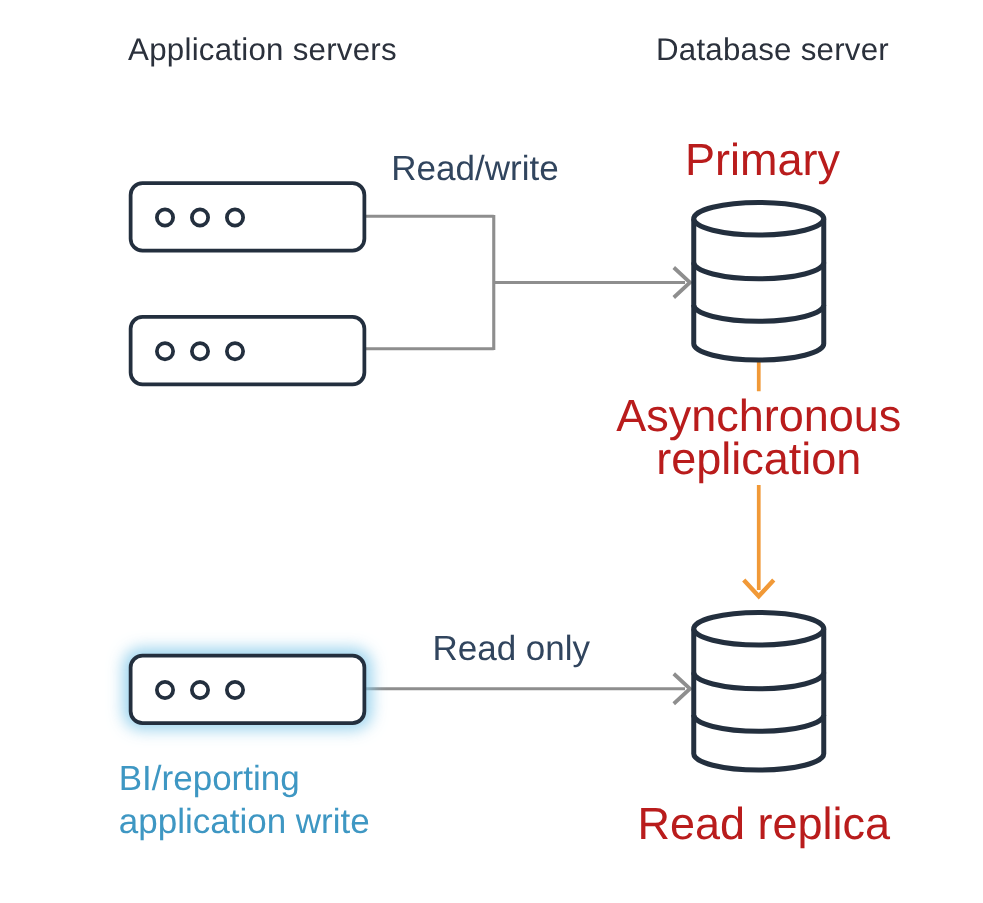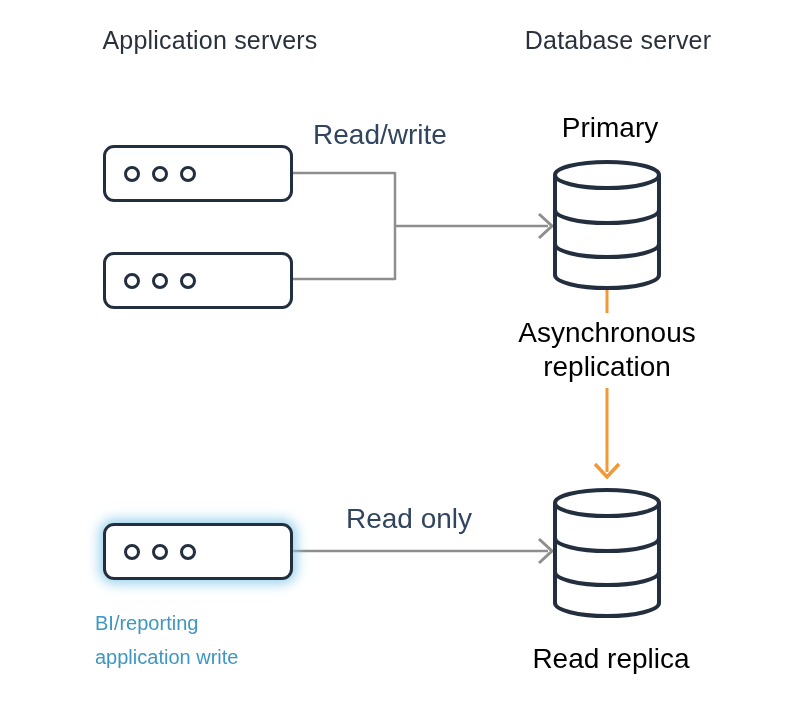--- a/index.html
+++ b/index.html
@@ -22,29 +22,29 @@
   .edge-label{
     position:absolute;
     font-size:28px;
     font-weight:500;
     color:#31455e;
     text-align:center;
     white-space:nowrap;
   }
   .orange-label{
     position:absolute;
-    font-size:28px;
+    font-size:36px;
     font-weight:500;
-    color:#000000;
+    color:#b91c1c;
     text-align:center;
     line-height:34px;
   }
   .blue-label{
     position:absolute;
-    font-size:20px;
+    font-size:28px;
     font-weight:500;
     color:#3e97c3;
     text-align:left;
     line-height:34px;
   }
   .server-box{
     position:absolute;
     width:166px;height:51px;
     background:#ffffff;
     border:3px solid #232f3e;

